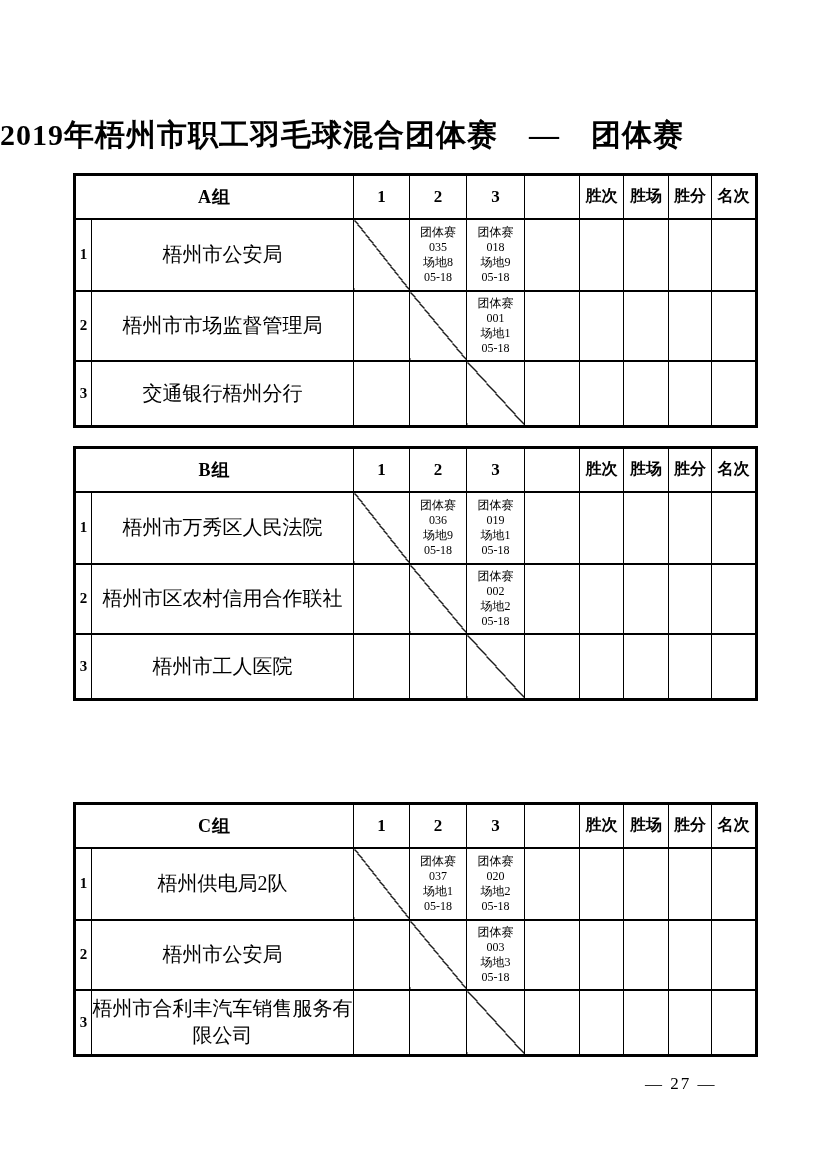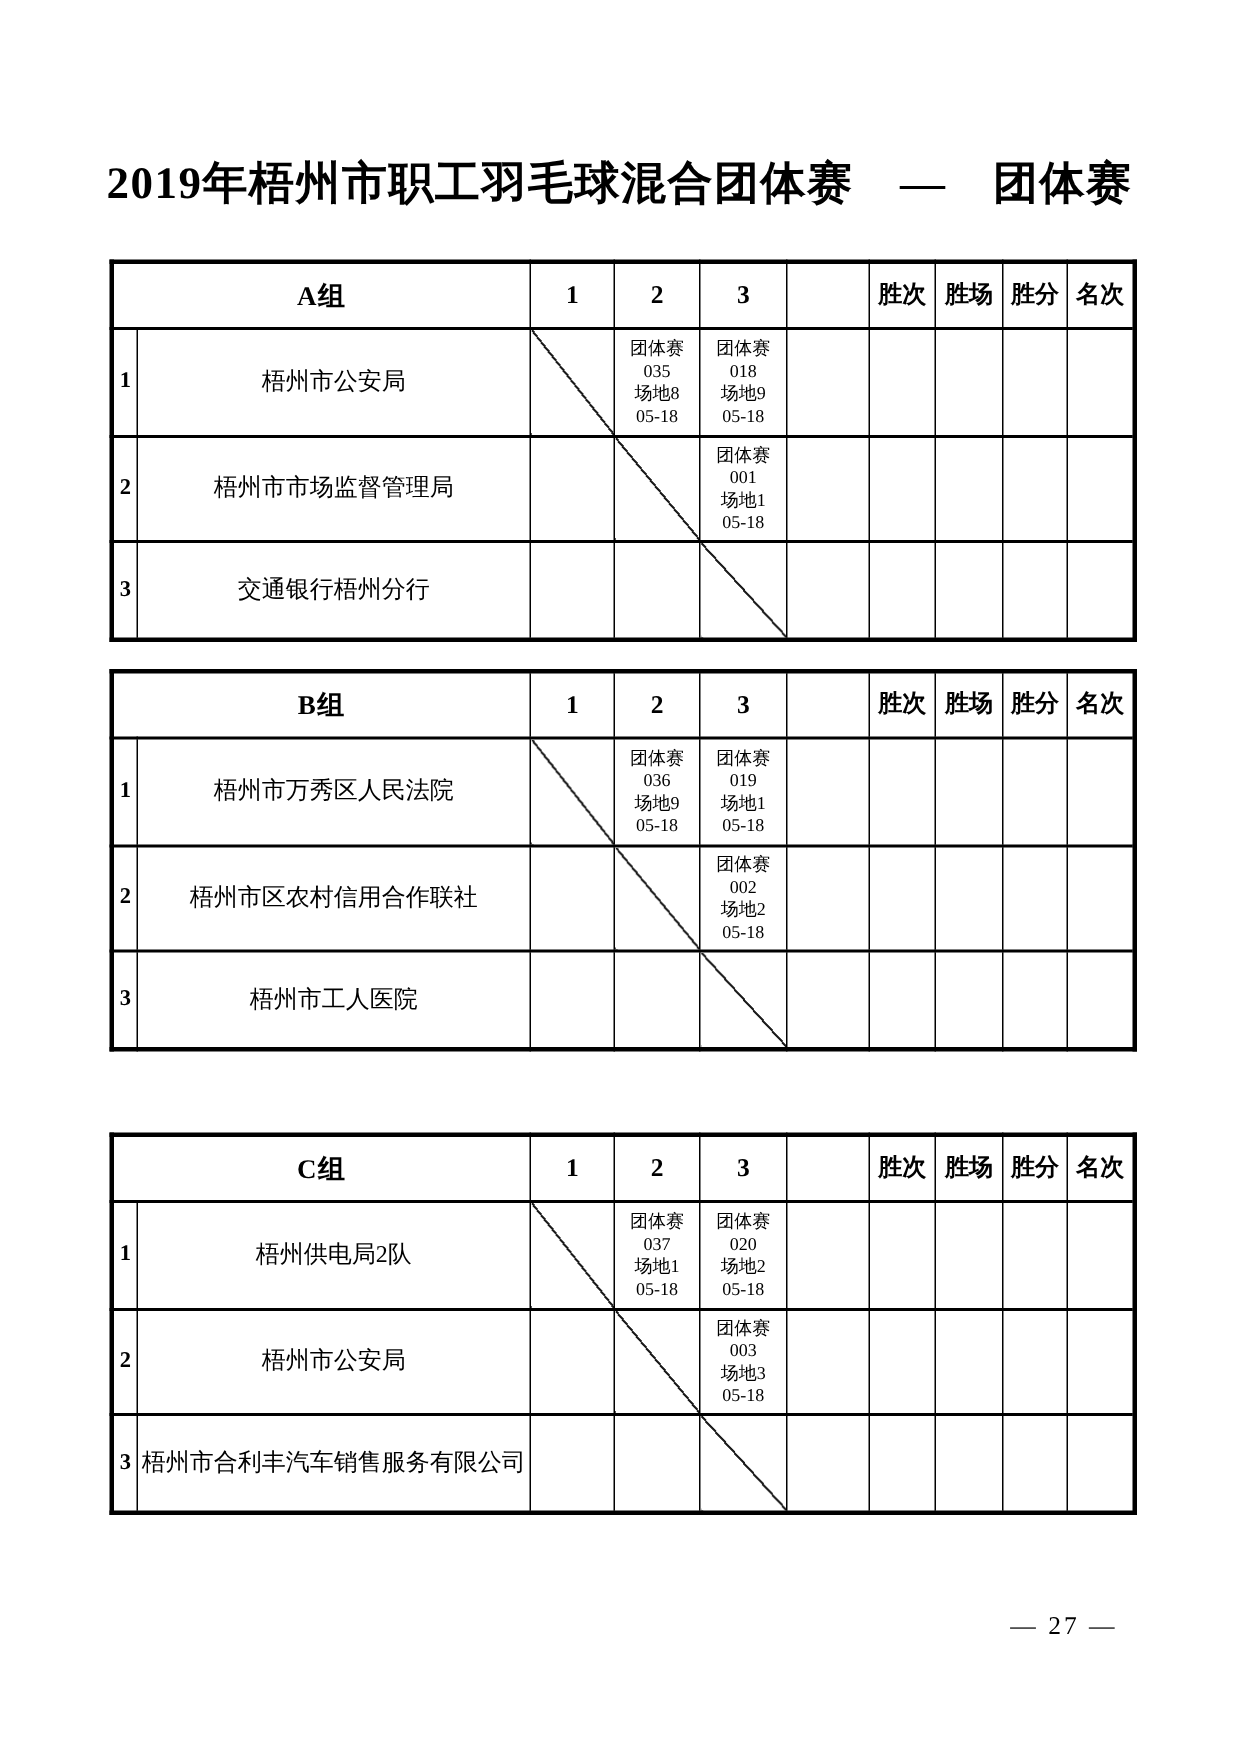--- a/index.html
+++ b/index.html
@@ -1,57 +1,57 @@
 <!DOCTYPE html>
 <html><head>
 <meta charset="utf-8">
 <style>
   html,body{margin:0;padding:0;}
   body{
     width:826px;height:1169px;background:#ffffff;position:relative;
     font-family:"Liberation Serif","DejaVu Serif",serif;color:#000;
   }
   .title{
-    position:absolute;left:0;top:104px;width:826px;
-    text-align:center;font-size:30px;font-weight:bold;line-height:38px;
+    position:absolute;left:0;top:116px;width:826px;
+    text-align:left;font-size:30px;font-weight:bold;line-height:38px;
     letter-spacing:1px;white-space:nowrap;
   }
   table.grouptable{
     position:absolute;left:73px;width:684px;
     border-collapse:collapse;table-layout:fixed;
     border:3px solid #000;
   }
   #table-a{top:173px;}
   #table-b{top:446px;}
-  #table-c{top:755px;border-radius:23px;}
+  #table-c{top:802px;border-radius:23px;}
   td{
     border:1px solid #000;padding:0;margin:0;
     text-align:center;vertical-align:middle;overflow:hidden;
   }
   tr{border-top:2px solid #000;border-bottom:2px solid #000;}
   tr.hdr{height:44px;}
   tr.r1{height:72px;}
   tr.r2{height:70px;}
   tr.r3{height:66px;}
   td.ghead{font-weight:bold;font-size:18px;letter-spacing:1px;}
   td.chead{font-weight:bold;font-size:17px;}
   td.shead{font-weight:bold;font-size:16px;}
   td.num{font-weight:bold;font-size:15px;}
-  td.team{font-size:16px;}
+  td.team{font-size:20px;}
   td.match{font-size:12px;line-height:15px;white-space:pre-line;margin-top:44px;}
   td.diag{
     background-image:linear-gradient(to bottom left,
       transparent calc(50% - 0.7px),
       #1a1a1a calc(50% - 0.7px),
       #1a1a1a calc(50% + 0.7px),
       transparent calc(50% + 0.7px));
   }
   .pageno{
     position:absolute;left:645px;top:1074px;width:100px;
-    text-align:right;font-size:17px;letter-spacing:2px;white-space:nowrap;
+    text-align:left;font-size:17px;letter-spacing:2px;white-space:nowrap;
   }
 </style>
 </head>
 <body>
 
 <div class="title">2019年梧州市职工羽毛球混合团体赛　—　团体赛</div>
 
 <table class="grouptable" id="table-a">
   <colgroup>
     <col style="width:17px">

